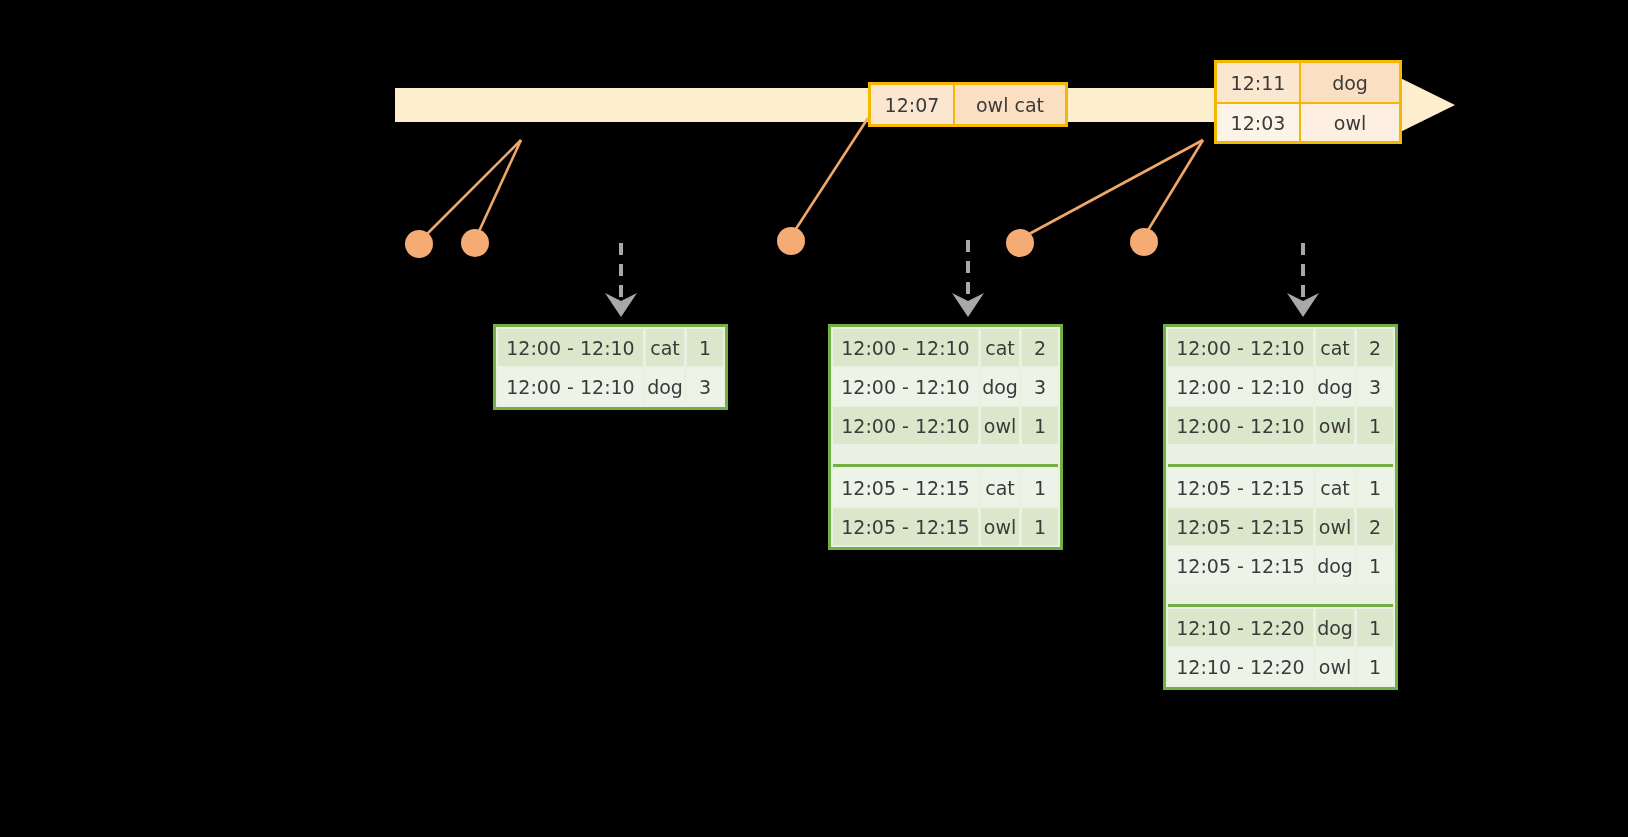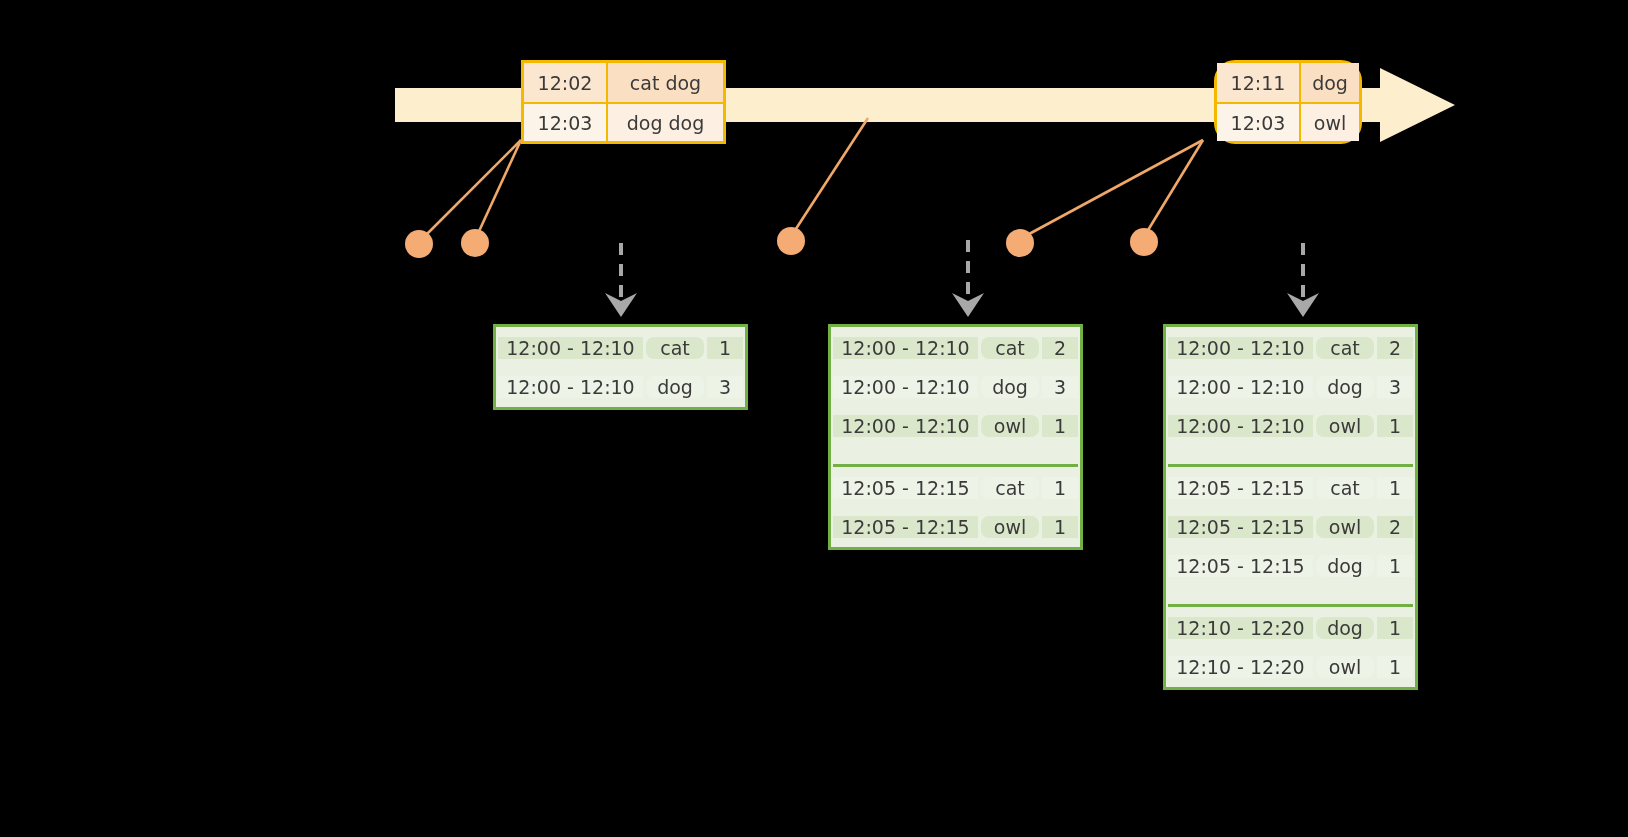--- a/index.html
+++ b/index.html
@@ -73,37 +73,36 @@
     border: 3px solid #72b045;
     box-sizing: border-box;
     background: #eaf1e2;
     padding: 2px;
   }
   .res-row {
     display: flex;
     height: 37px;
     box-sizing: border-box;
     margin-bottom: 2px;
-    align-items: center;
   }
   .res-row:last-child { margin-bottom: 0; }
   .res-row.dark .rc { background: #dbe7cb; }
   .res-row.light .rc { background: #eef3e8; }
   .rc {
     display: flex;
     align-items: center;
     justify-content: center;
     font-size: 19px;
     color: #3a3a3a;
     box-sizing: border-box;
     margin-right: 3px;
   }
   .rc:last-child { margin-right: 0; }
   .rc-window { width: 145px; }
-  .rc-key { width: 58px; border-radius: 8px; }
+  .rc-key { width: 38px; }
   .rc-count { width: 36px; }
   .group-sep { border-top: 3px solid #72b045; margin-top: 20px; padding-top: 2px; }
 </style>
 </head>
 <body>
 
 <div id="canvas">
 
   <svg id="svg-layer" viewBox="0 0 1628 837">
     <defs>
@@ -132,33 +131,29 @@
       <circle cx="1144" cy="242" r="14"></circle>
     </g>
 
     <g stroke="#a8a8a8" stroke-width="4" fill="none" stroke-dasharray="12 9" marker-end="url(#gray-arrow)">
       <line x1="621" y1="243" x2="621" y2="305"></line>
       <line x1="968" y1="240" x2="968" y2="305"></line>
       <line x1="1303" y1="243" x2="1303" y2="305"></line>
     </g>
   </svg>
 
-  <div class="event-box" style="left:521px; top:60px; width:205px;">
+
+  <div class="event-box" style="left:868px; top:82px; width:200px;">
     <div class="event-row shade-a">
-      <div class="cell-time">12:02</div>
-      <div class="cell-text">cat dog</div>
-    </div>
-    <div class="event-row shade-b">
-      <div class="cell-time">12:03</div>
-      <div class="cell-text">dog dog</div>
-    </div>
-  </div>
-
-
-  <div class="event-box" style="left:1214px; top:60px; width:148px;border-radius:21px;">
+      <div class="cell-time">12:07</div>
+      <div class="cell-text">owl cat</div>
+    </div>
+  </div>
+
+  <div class="event-box" style="left:1214px; top:60px; width:188px;">
     <div class="event-row shade-a">
       <div class="cell-time">12:11</div>
       <div class="cell-text">dog</div>
     </div>
     <div class="event-row shade-b">
       <div class="cell-time">12:03</div>
       <div class="cell-text">owl</div>
     </div>
   </div>
 

